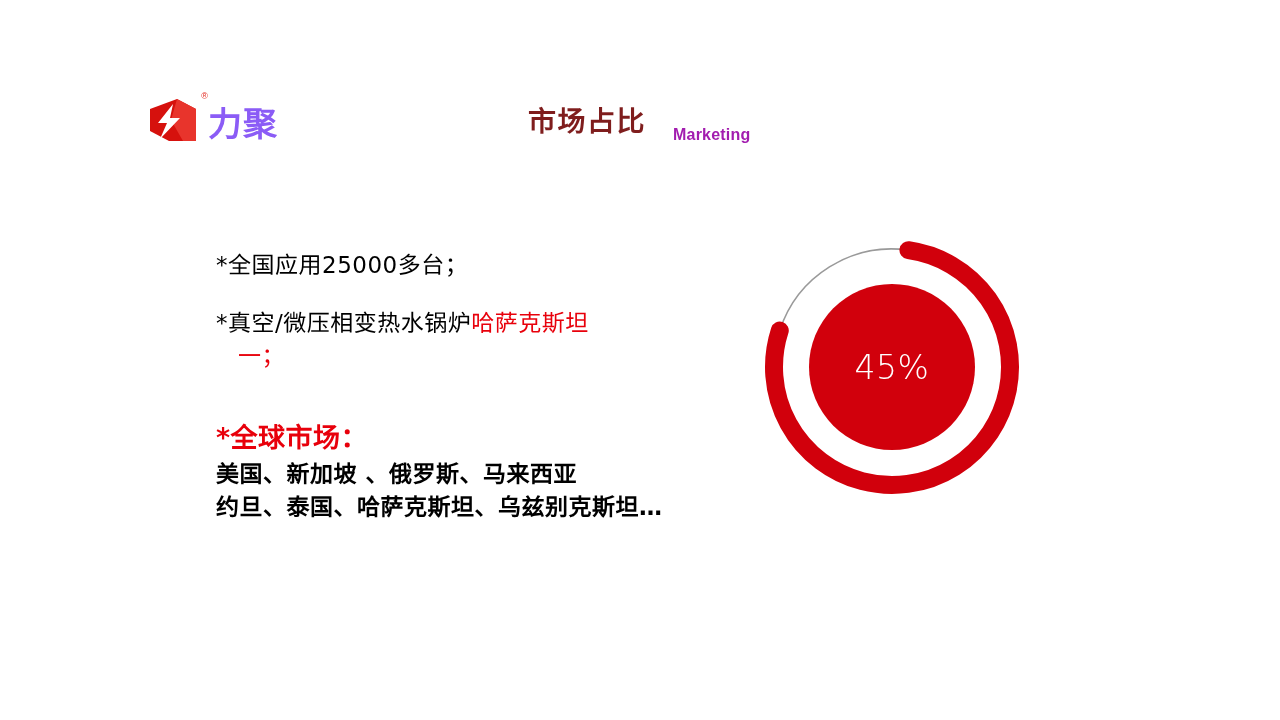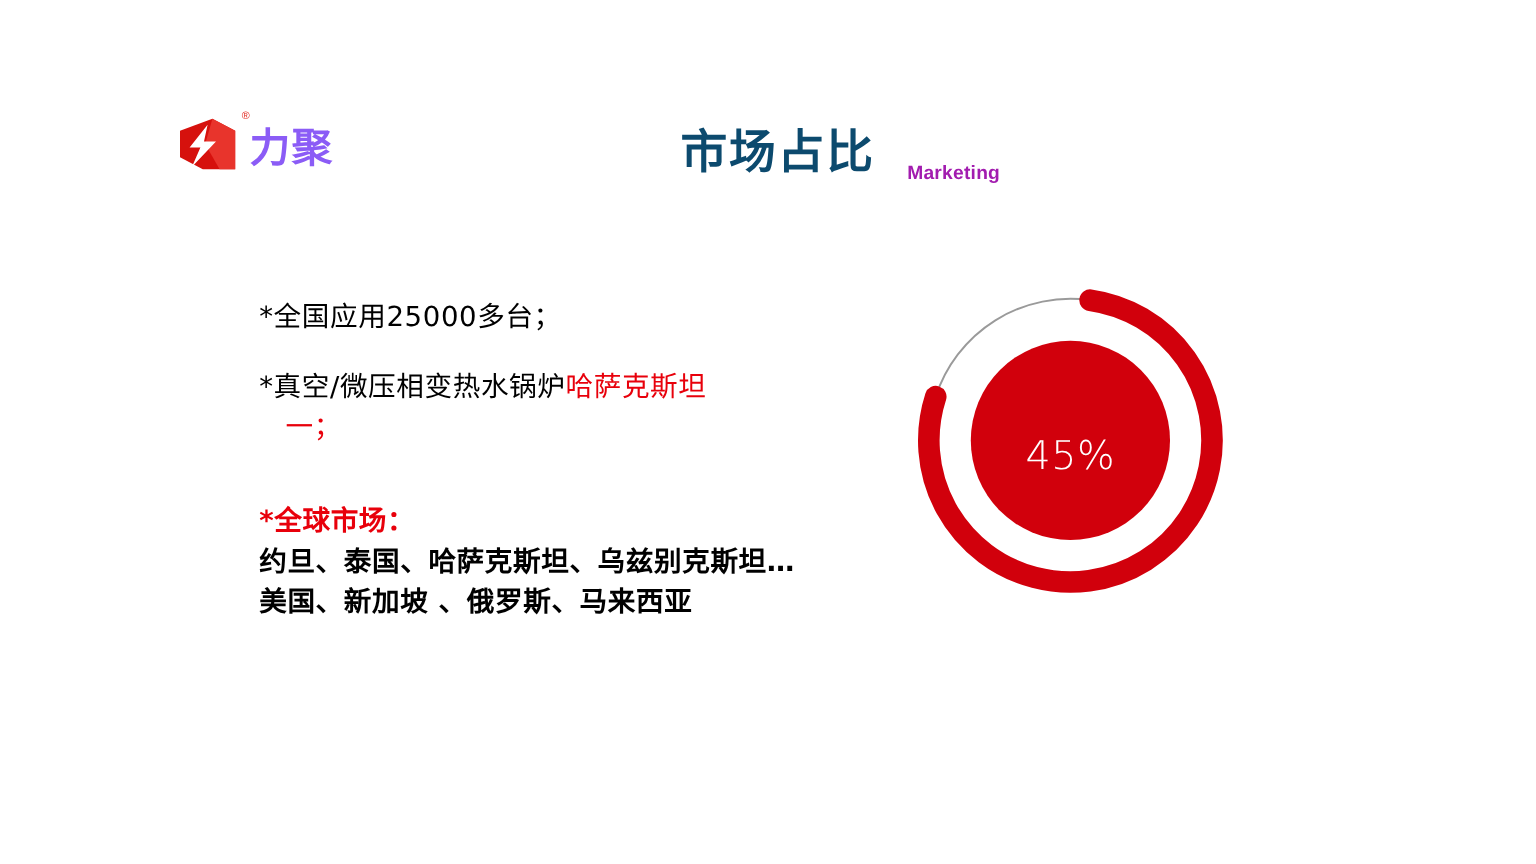--- a/index.html
+++ b/index.html
@@ -61,27 +61,26 @@
 
   
   .title-block {
     position: absolute;
     left: 528px;
     top: 108px;
     display: flex;
     align-items: baseline;
   }
   .title-cn {
-    font-size: 39px;
-    font-weight: bold;
-    color: #0c4a6e;
+    font-size: 28px;
+    font-weight: bold;
+    color: #7f1d1d;
     letter-spacing: 1.5px;
     line-height: 1;
     font-family: "DejaVu Sans", "Liberation Sans", sans-serif;
-    margin-left: 39px;
   }
   .title-en {
     margin-left: 27px;
     font-size: 16px;
     font-weight: bold;
     color: #a21caf;
     letter-spacing: 0.2px;
     line-height: 1;
     position: relative;
     top: 9px;
@@ -118,21 +117,21 @@
 
   .global-block {
     position: absolute;
     left: 216px;
     top: 420px;
     color: #000000;
     font-weight: bold;
     font-family: "DejaVu Sans", "Liberation Sans", sans-serif;
   }
   .global-head {
-    font-size: 23px;
+    font-size: 27px;
     line-height: 1.35;
     color: #e8000b;
     letter-spacing: 0.5px;
     margin: 0 0 2px 0;
   }
   .global-line {
     font-size: 23px;
     line-height: 1.42;
     letter-spacing: 0.5px;
     margin: 0;
@@ -143,21 +142,21 @@
     position: absolute;
     left: 757px;
     top: 232px;
     width: 270px;
     height: 270px;
   }
   .donut-wrap svg { display: block; overflow: visible; }
   .donut-label {
     position: absolute;
     left: 0;
-    top: 12px;
+    top: 0;
     width: 270px;
     height: 270px;
     display: flex;
     align-items: center;
     justify-content: center;
     color: #ffffff;
     font-size: 33px;
     font-weight: 300;
     letter-spacing: 0.5px;
     font-family: "DejaVu Sans", "Liberation Sans", sans-serif;
@@ -186,22 +185,22 @@
     <span class="title-en">Marketing</span>
   </div>
 
   <div class="body-copy">
     <p class="bullet-1">*全国应用25000多台；</p>
     <p class="bullet-2"><span>*真空/微压相变热水锅炉</span><span class="hl-red">哈萨克斯坦</span><br><span class="hl-red wrap-indent">一；</span></p>
   </div>
 
   <div class="global-block">
     <p class="global-head">*全球市场：</p>
+    <p class="global-line">美国、新加坡 、俄罗斯、马来西亚</p>
     <p class="global-line">约旦、泰国、哈萨克斯坦、乌兹别克斯坦…</p>
-    <p class="global-line">美国、新加坡 、俄罗斯、马来西亚</p>
   </div>
 
   <div class="donut-wrap">
     <svg width="270" height="270" viewBox="0 0 270 270" aria-hidden="true">
 
       <path id="donutTrack" fill="none" stroke="#9a9a9a" stroke-width="1.6" stroke-linecap="round" d="M 22.78 98.54 A 118 118 0 0 1 151.42 18.15"></path>
 
       <path id="donutValue" fill="none" stroke="#d1000c" stroke-width="18" stroke-linecap="round" d="M 151.42 18.15 A 118 118 0 1 1 22.78 98.54"></path>
 
       <circle id="donutCore" cx="135" cy="135" r="83" fill="#d1000c"></circle>

